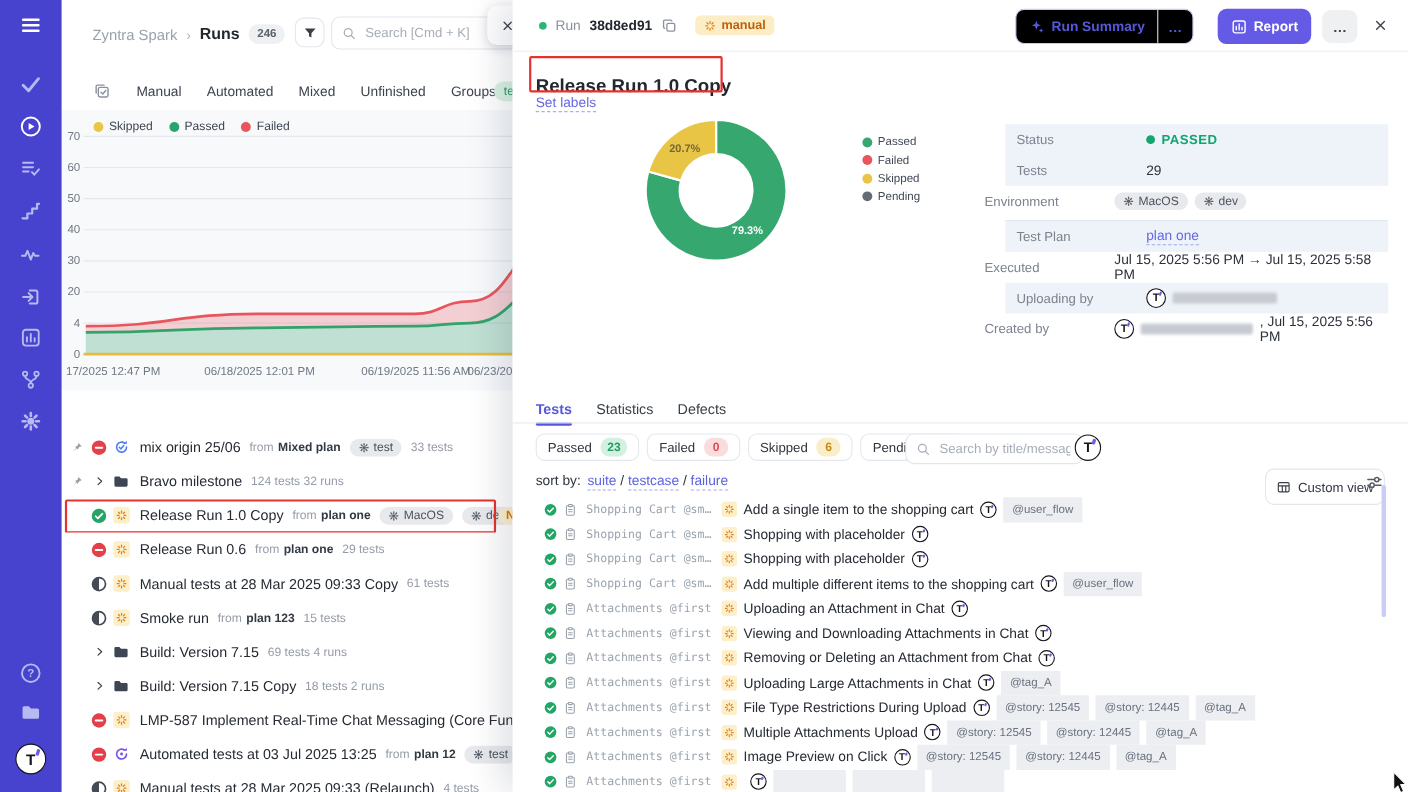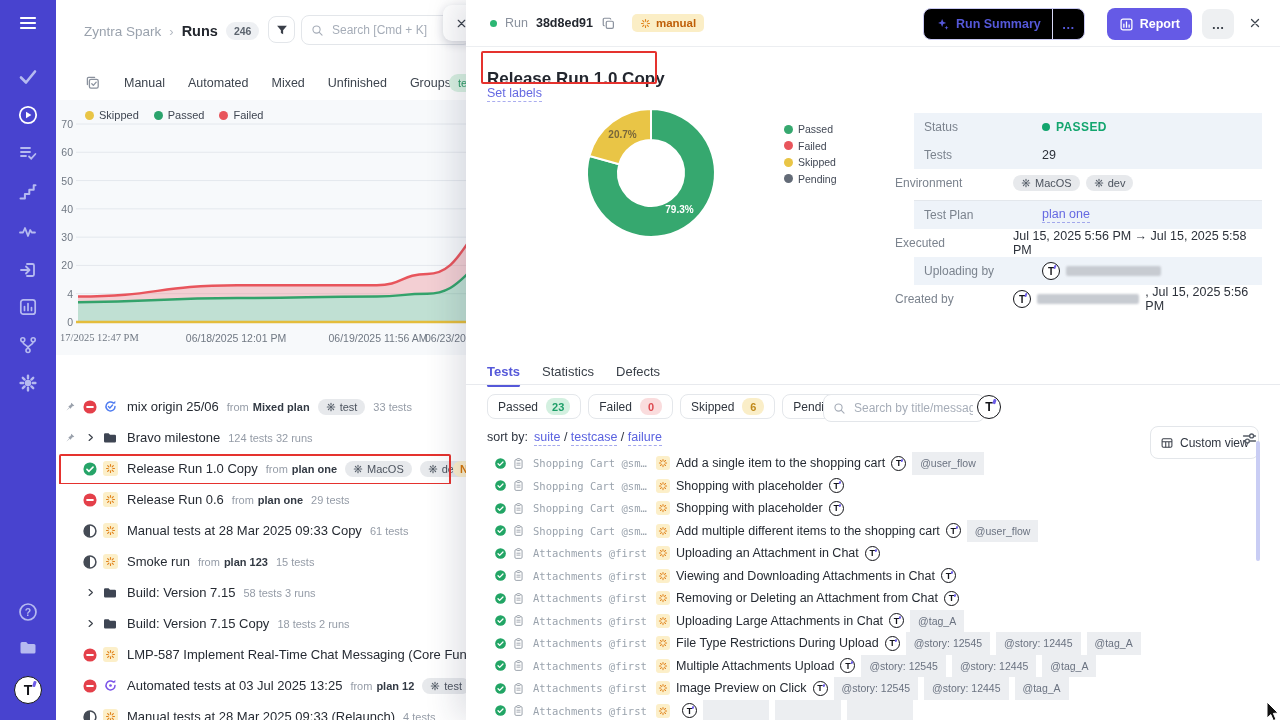--- a/index.html
+++ b/index.html
@@ -285,21 +285,21 @@
             <line x1="20" y1="34.28571428571428" x2="410" y2="34.28571428571428" stroke="#e4e8ed" stroke-width="1"></line>
             <line x1="20" y1="6" x2="410" y2="6" stroke="#e4e8ed" stroke-width="1"></line>
             <path d="M22 184.2 C101.53999999999999 184.2 101.53999999999999 179.95714285714286 181.07999999999998 179.95714285714286 C250.92 179.95714285714286 250.92 178.54285714285714 320.76 178.54285714285714 C345.98 178.54285714285714 345.98 175.71428571428572 371.2 175.71428571428572 C410 175.71428571428572 410 138.94285714285712 448.8 138.94285714285712 L448.8 204 L22 204 Z" fill="#33a36b" opacity="0.28"></path>
             <path d="M22 178.54285714285714 C101.53999999999999 178.54285714285714 101.53999999999999 167.22857142857143 181.07999999999998 167.22857142857143 C250.92 167.22857142857143 250.92 167.22857142857143 320.76 167.22857142857143 C345.98 167.22857142857143 345.98 155.9142857142857 371.2 155.9142857142857 C410 155.9142857142857 410 99.34285714285714 448.8 99.34285714285714 L448.8 138.94285714285712 C410 138.94285714285712 410 175.71428571428572 371.2 175.71428571428572 C345.98 175.71428571428572 345.98 178.54285714285714 320.76 178.54285714285714 C250.92 178.54285714285714 250.92 179.95714285714286 181.07999999999998 179.95714285714286 C101.53999999999999 179.95714285714286 101.53999999999999 184.2 22 184.2 Z" fill="#e8555c" opacity="0.25"></path>
             <path d="M22 178.54285714285714 C101.53999999999999 178.54285714285714 101.53999999999999 167.22857142857143 181.07999999999998 167.22857142857143 C250.92 167.22857142857143 250.92 167.22857142857143 320.76 167.22857142857143 C345.98 167.22857142857143 345.98 155.9142857142857 371.2 155.9142857142857 C410 155.9142857142857 410 99.34285714285714 448.8 99.34285714285714" stroke="#e8555c" stroke-width="2.5" fill="none"></path>
             <path d="M22 184.2 C101.53999999999999 184.2 101.53999999999999 179.95714285714286 181.07999999999998 179.95714285714286 C250.92 179.95714285714286 250.92 178.54285714285714 320.76 178.54285714285714 C345.98 178.54285714285714 345.98 175.71428571428572 371.2 175.71428571428572 C410 175.71428571428572 410 138.94285714285712 448.8 138.94285714285712" stroke="#33a36b" stroke-width="2.5" fill="none"></path>
             <line x1="20" y1="204" x2="410" y2="204" stroke="#e4bd3c" stroke-width="2.5"></line>
           </svg>
         </div>
       <div id="chart-xlabels">
-          <div class="xlab" style="left: 4px; font-family: Liberation Serif, serif;">17/2025 12:47 PM</div>
+          <div class="xlab" style="left: 4px;">17/2025 12:47 PM</div>
           <div class="xlab" style="left: 180px; transform: translateX(-50%);">06/18/2025 12:01 PM</div>
           <div class="xlab" style="left: 322px; transform: translateX(-50%);">06/19/2025 11:56 AM</div>
           <div class="xlab" style="left: 369px;">06/23/202</div>
         </div>
     </div>
 
     <div id="runs-list">
         <div class="run-row">
           <span class="slot">
             <span class="ic">
@@ -479,21 +479,21 @@
             </span>
           </span>
           <span class="slot">
             <span class="ic">
               <svg viewBox="0 0 20 20" width="16" height="16" xmlns="http://www.w3.org/2000/svg">
                 <path d="M2.5 5.5A1.5 1.5 0 0 1 4 4h4.2l1.8 2h6a1.5 1.5 0 0 1 1.5 1.5V14a1.5 1.5 0 0 1-1.5 1.5H4A1.5 1.5 0 0 1 2.5 14z" fill="#3e4553"></path>
               </svg>
             </span>
           </span>
           <span class="run-name group" style="font-weight: normal;">Build: Version 7.15</span>
-          <span class="run-meta">58 tests   3 runs</span>
+          <span class="run-meta">69 tests   4 runs</span>
         </div>
         <div class="run-row">
           <span class="slot"></span>
           <span class="slot">
             <span class="ic">
               <svg viewBox="0 0 20 20" width="11" height="11" xmlns="http://www.w3.org/2000/svg">
                 <path d="M7.5 4.5l6 5.5-6 5.5" stroke="#3a4049" stroke-width="2" fill="none" stroke-linecap="round" stroke-linejoin="round"></path>
               </svg>
             </span>
           </span>

